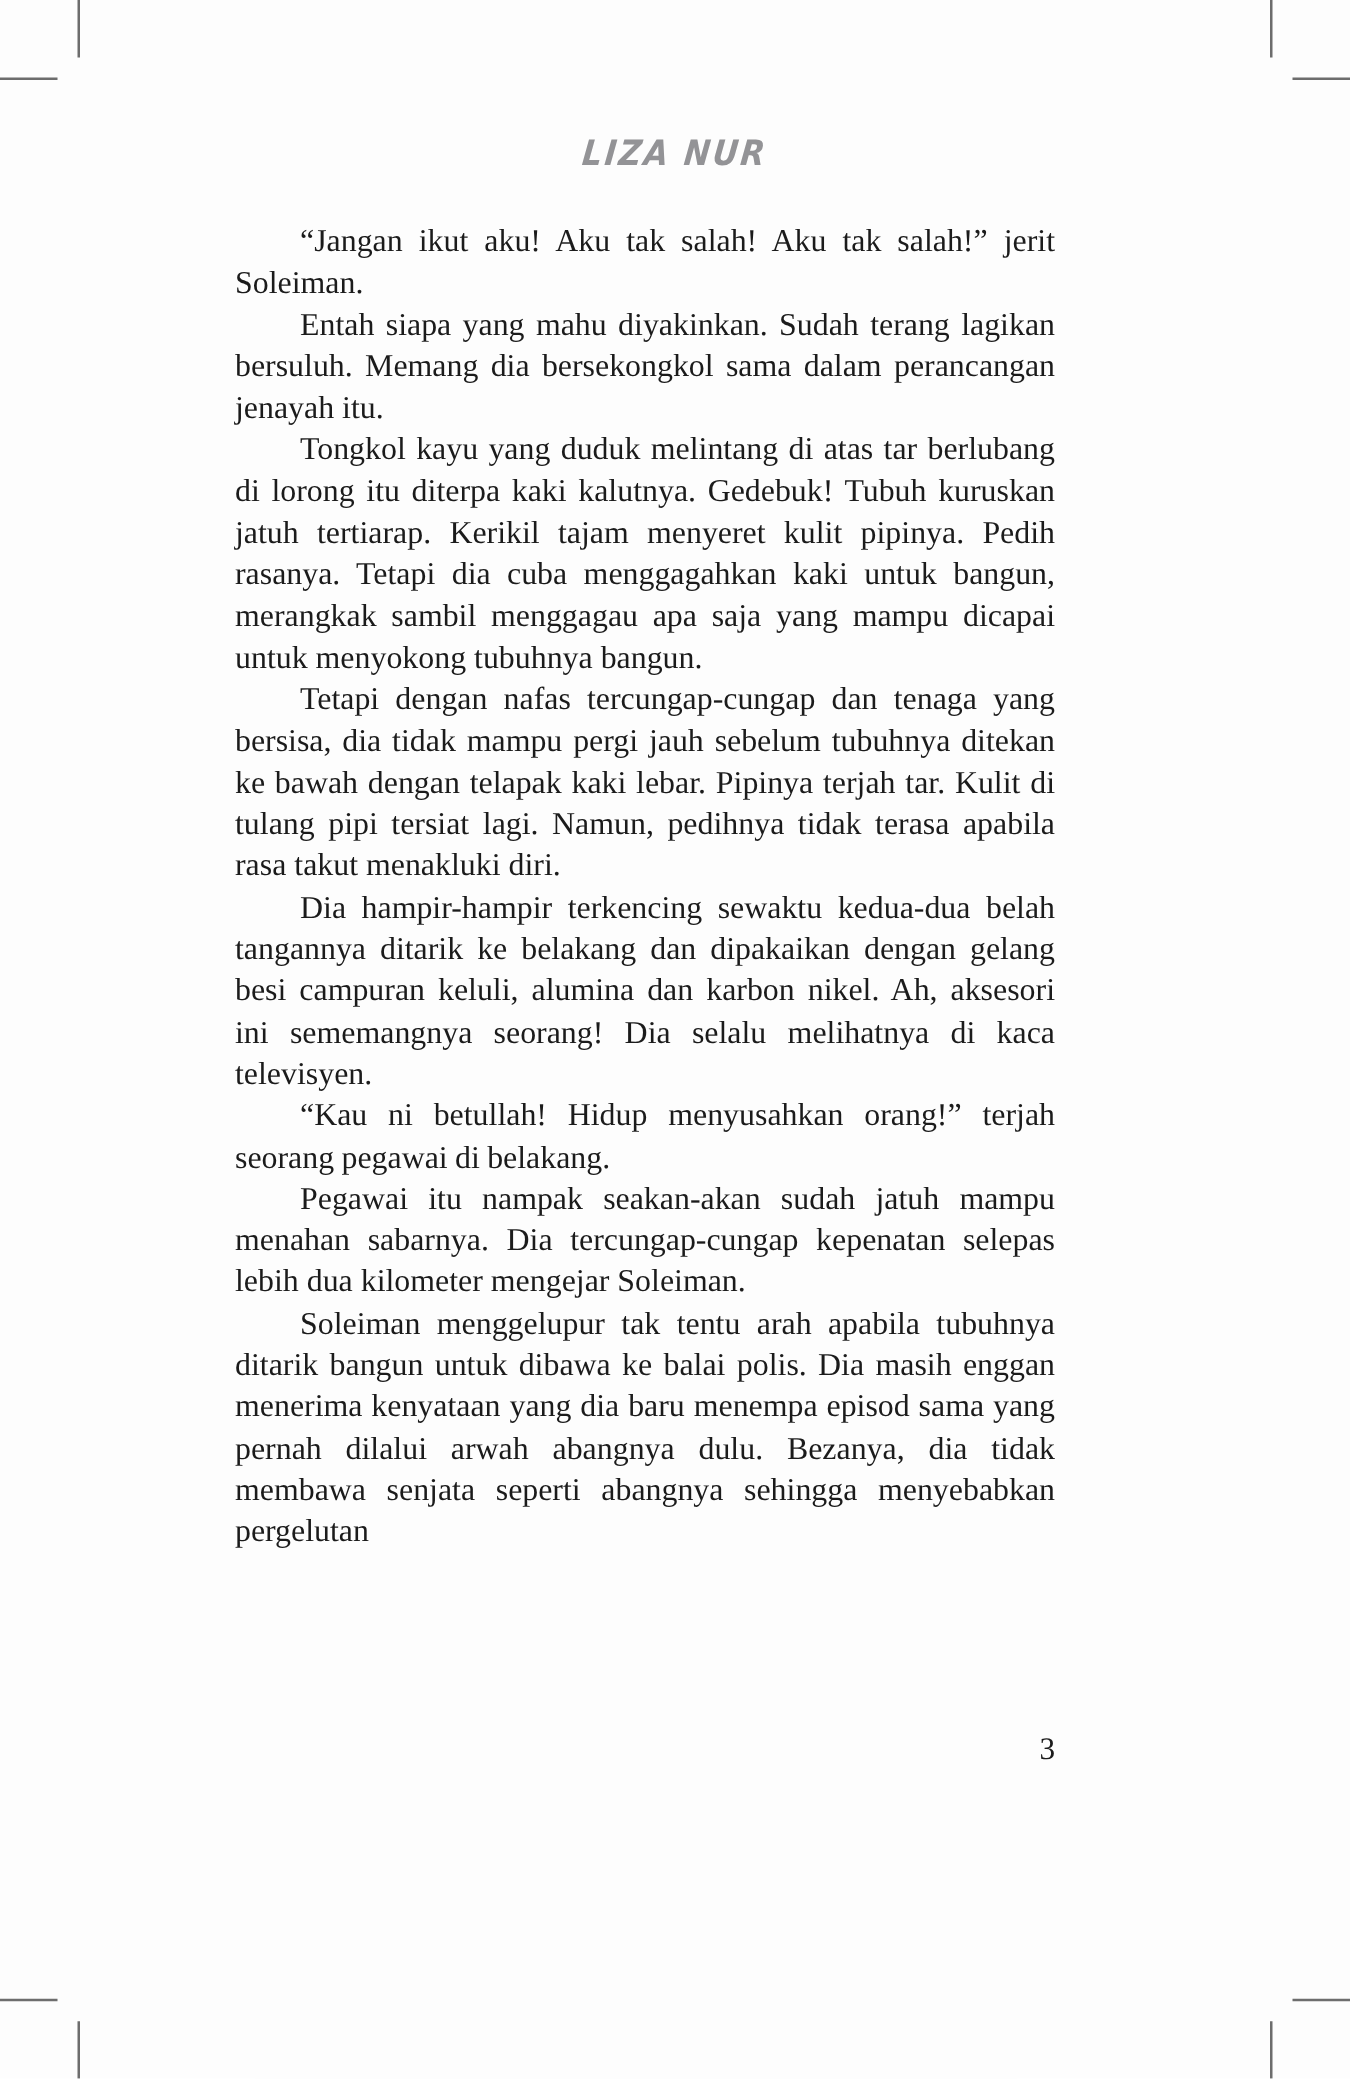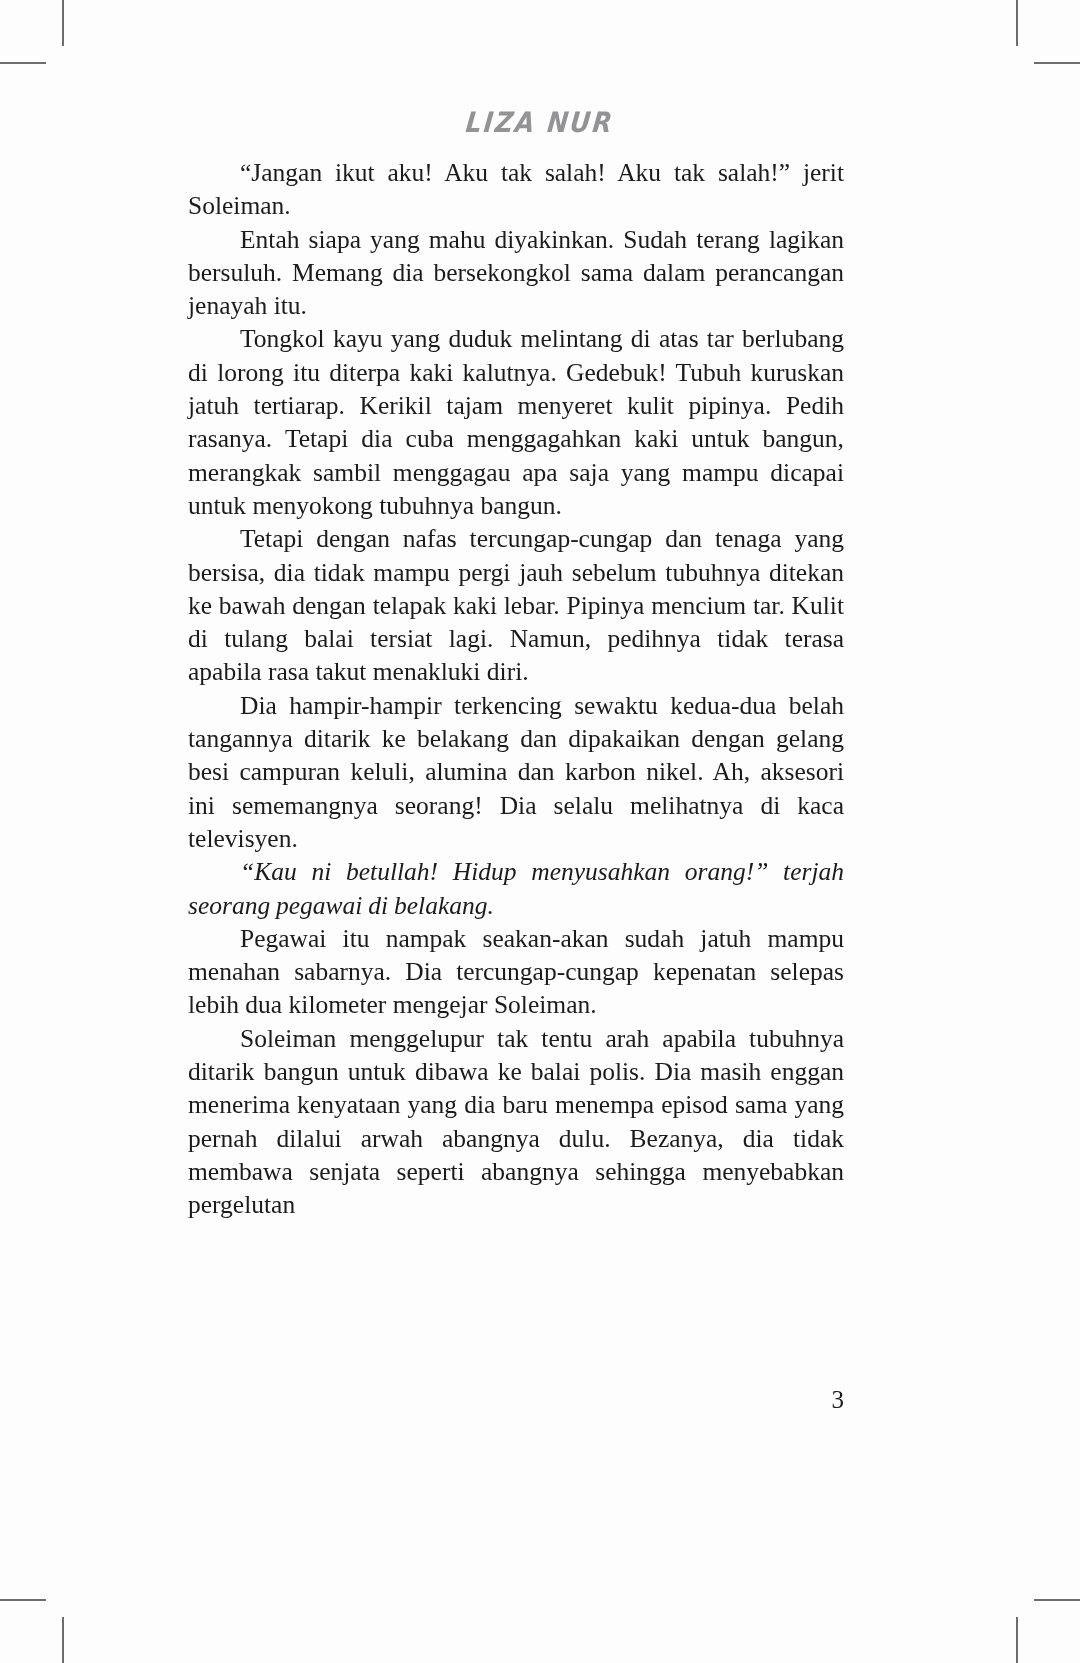--- a/index.html
+++ b/index.html
@@ -52,38 +52,38 @@
     letter-spacing: 2px;
     color: #8b8b8e;
     transform: skewX(-6deg) scaleY(1.12);
     opacity: .92;
   }
 
   
   .textblock {
     position: absolute;
     left: 188px;
-    top: 156px;
+    top: 176px;
     width: 656px;
   }
 
   .textblock p {
     margin: 0;
     text-align: justify;
     text-justify: inter-word;
     font-size: 25.5px;
     line-height: 33.3px;
     color: #1b1b1b;
     text-indent: 52px;
     hyphens: none;
     -webkit-hyphens: none;
   }
 
   
-  .textblock p.tight { word-spacing: -0.5px; font-style: italic; }
+  .textblock p.tight { word-spacing: -0.5px; }
 
   
   .folio {
     position: absolute;
     right: 236px;
     top: 1386px;
     font-size: 25px;
     color: #1b1b1b;
   }
 </style>
@@ -102,21 +102,21 @@
   <div class="crop h crop-br-h"></div>
 
   <div class="running-head">
     <span class="author">LIZA NUR</span>
   </div>
 
   <div class="textblock">
     <p>“Jangan ikut aku! Aku tak salah! Aku tak salah!” jerit Soleiman.</p>
     <p>Entah siapa yang mahu diyakinkan. Sudah terang lagikan bersuluh. Memang dia bersekongkol sama dalam perancangan jenayah itu.</p>
     <p>Tongkol kayu yang duduk melintang di atas tar berlubang di lorong itu diterpa kaki kalutnya. Gedebuk! Tubuh kuruskan jatuh tertiarap. Kerikil tajam menyeret kulit pipinya. Pedih rasanya. Tetapi dia cuba menggagahkan kaki untuk bangun, merangkak sambil menggagau apa saja yang mampu dicapai untuk menyokong tubuhnya bangun.</p>
-    <p>Tetapi dengan nafas tercungap-cungap dan tenaga yang bersisa, dia tidak mampu pergi jauh sebelum tubuhnya ditekan ke bawah dengan telapak kaki lebar. Pipinya mencium tar. Kulit di tulang balai tersiat lagi. Namun, pedihnya tidak terasa apabila rasa takut menakluki diri.</p>
+    <p>Tetapi dengan nafas tercungap-cungap dan tenaga yang bersisa, dia tidak mampu pergi jauh sebelum tubuhnya ditekan ke bawah dengan telapak kaki lebar. Pipinya terjah tar. Kulit di tulang pipi tersiat lagi. Namun, pedihnya tidak terasa apabila rasa takut menakluki diri.</p>
     <p>Dia hampir-hampir terkencing sewaktu kedua-dua belah tangannya ditarik ke belakang dan dipakaikan dengan gelang besi campuran keluli, alumina dan karbon nikel. Ah, aksesori ini sememangnya seorang! Dia selalu melihatnya di kaca televisyen.</p>
     <p class="tight">“Kau ni betullah! Hidup menyusahkan orang!” terjah seorang pegawai di belakang.</p>
     <p>Pegawai itu nampak seakan-akan sudah jatuh mampu menahan sabarnya. Dia tercungap-cungap kepenatan selepas lebih dua kilometer mengejar Soleiman.</p>
     <p>Soleiman menggelupur tak tentu arah apabila tubuhnya ditarik bangun untuk dibawa ke balai polis. Dia masih enggan menerima kenyataan yang dia baru menempa episod sama yang pernah dilalui arwah abangnya dulu. Bezanya, dia tidak membawa senjata seperti abangnya sehingga menyebabkan pergelutan</p>
   </div>
 
   <div class="folio">3</div>
 
 </div>
 

